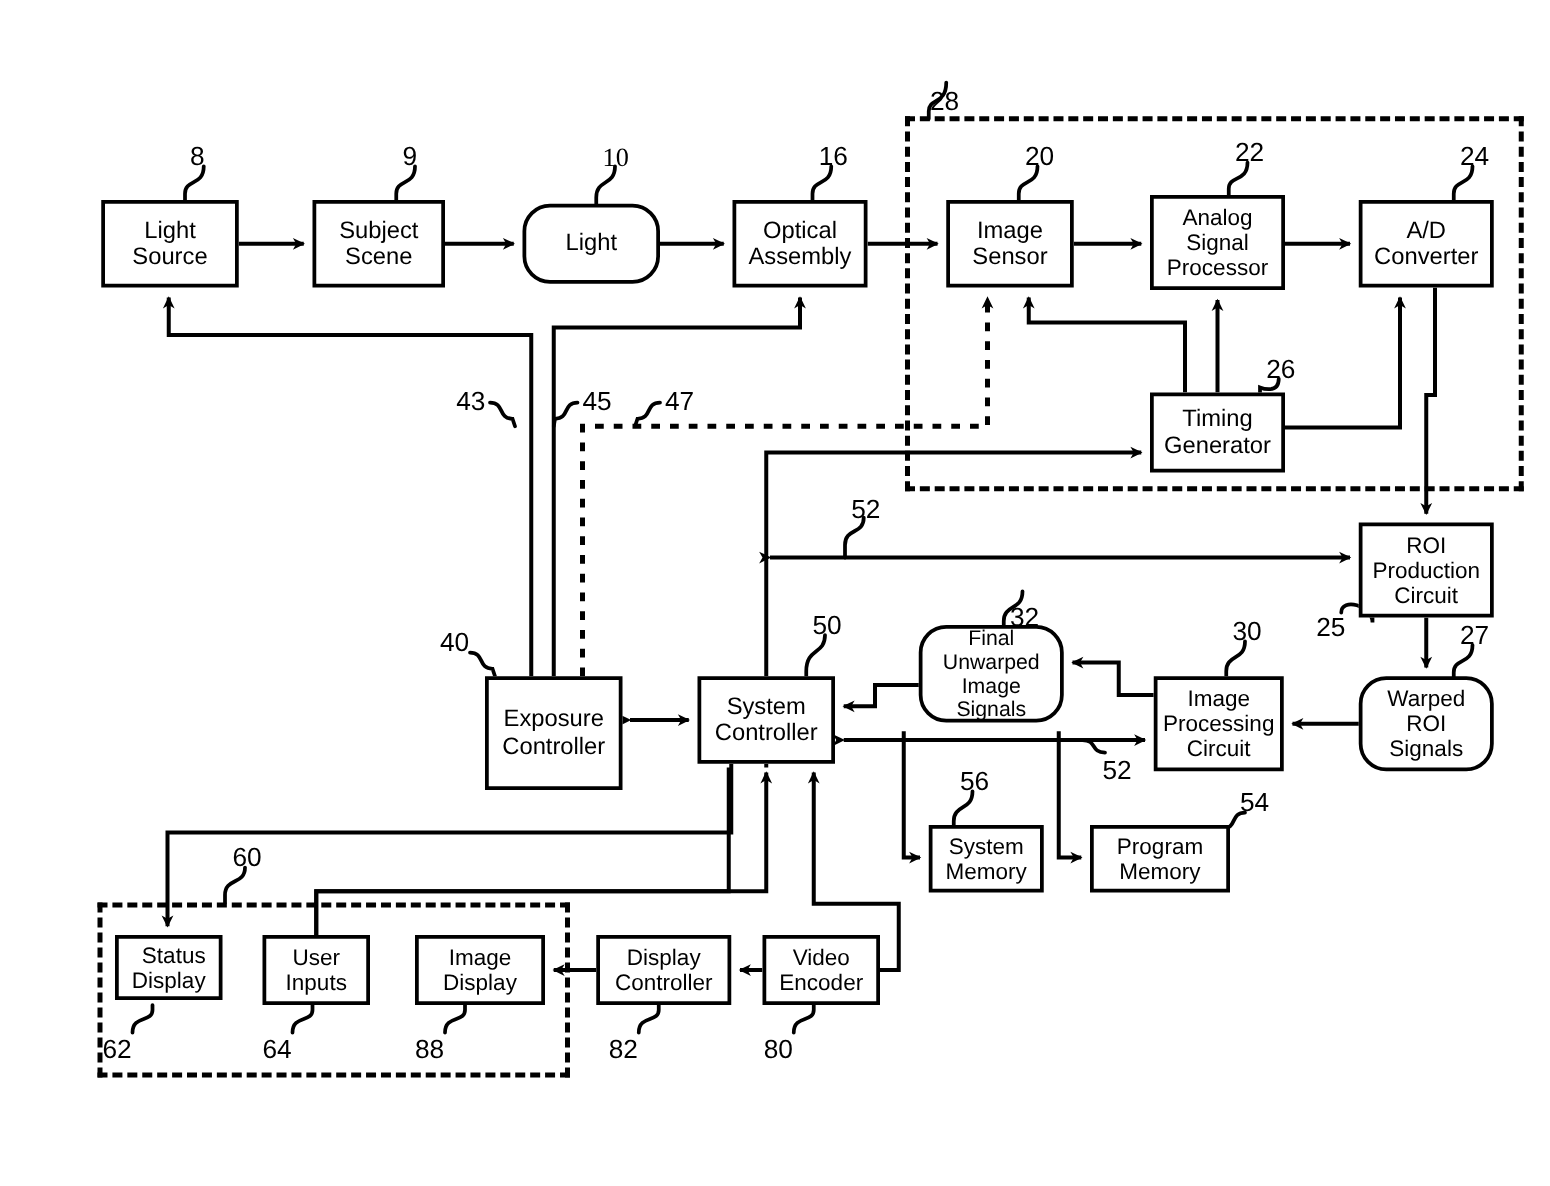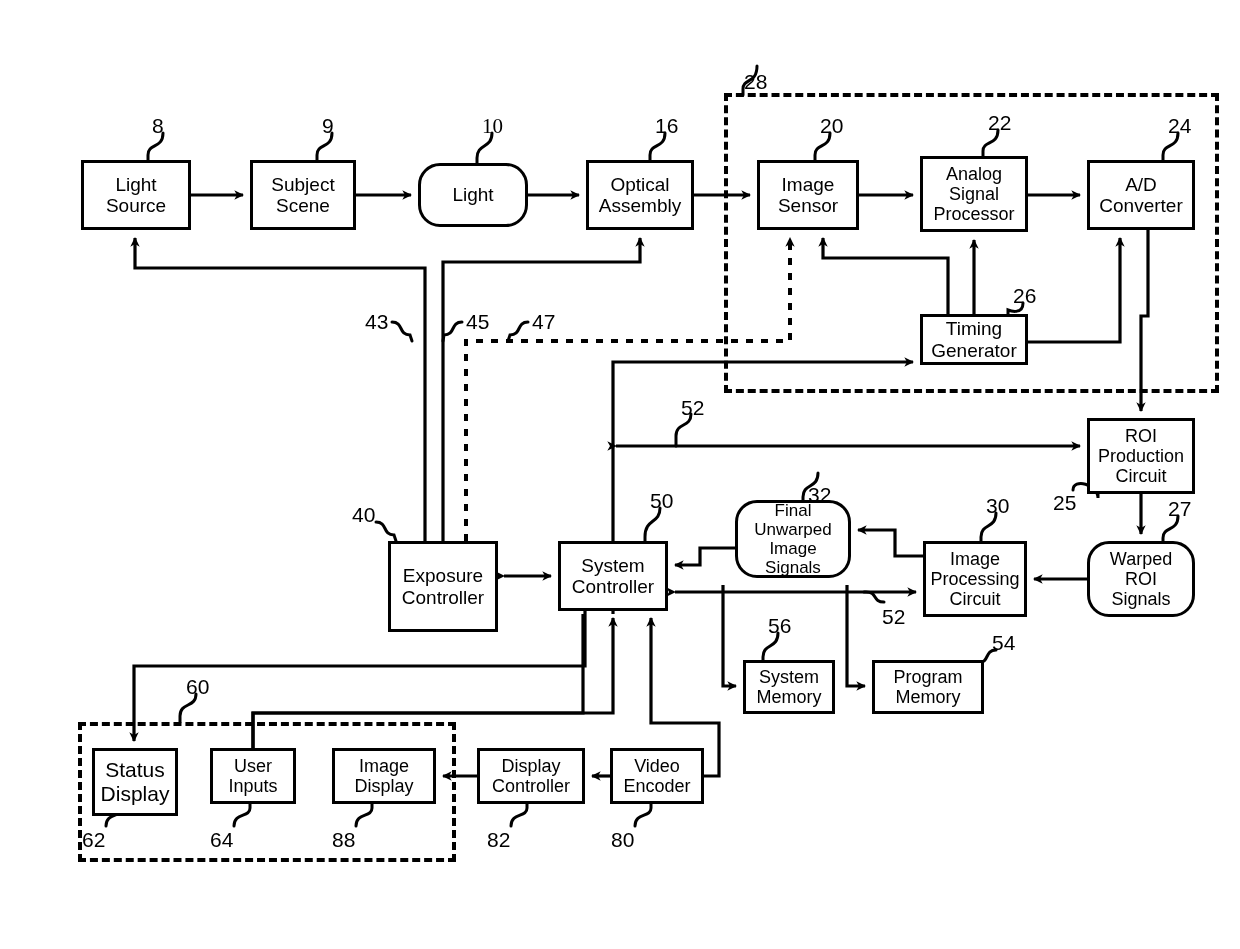--- a/index.html
+++ b/index.html
@@ -146,21 +146,21 @@
     </div>
   <div class="node" style="left:757px; top:160px; width:102px; height:70px;">
       <span class="lbl">Image<br>Sensor</span>
     </div>
   <div class="node" style="left:920px; top:156px; width:108px; height:76px; font-size:18px;">
       <span class="lbl">Analog<br>Signal<br>Processor</span>
     </div>
   <div class="node" style="left:1087px; top:160px; width:108px; height:70px;">
       <span class="lbl">A/D<br>Converter</span>
     </div>
-  <div class="node" style="left:920px; top:314px; width:108px; height:51px;">
+  <div class="node" style="left:920px; top:314px; width:108px; height:64px;">
       <span class="lbl">Timing<br>Generator</span>
     </div>
   <div class="node" style="left:1087px; top:418px; width:108px; height:76px; font-size:18px;">
       <span class="lbl">ROI<br>Production<br>Circuit</span>
     </div>
   <div class="node rounded" style="left:1087px; top:541px; width:108px; height:76px; font-size:18px;border-radius:22px;">
       <span class="lbl">Warped<br>ROI<br>Signals</span>
     </div>
   <div class="node" style="left:923px; top:541px; width:104px; height:76px; font-size:18px;">
       <span class="lbl">Image<br>Processing<br>Circuit</span>
@@ -173,21 +173,21 @@
     </div>
   <div class="node" style="left:388px; top:541px; width:110px; height:91px;">
       <span class="lbl">Exposure<br>Controller</span>
     </div>
   <div class="node" style="left:743px; top:660px; width:92px; height:54px; font-size:18px;">
       <span class="lbl">System<br>Memory</span>
     </div>
   <div class="node" style="left:872px; top:660px; width:112px; height:54px; font-size:18px;">
       <span class="lbl">Program<br>Memory</span>
     </div>
-  <div class="node" style="left:92px;  top:748px; width:86px;  height:68px; font-size:21px;">
+  <div class="node" style="left:92px;  top:748px; width:86px;  height:52px; font-size:18px;text-align:right;">
       <span class="lbl">Status<br>Display</span>
     </div>
   <div class="node" style="left:210px; top:748px; width:86px;  height:56px; font-size:18px;">
       <span class="lbl">User<br>Inputs</span>
     </div>
   <div class="node" style="left:332px; top:748px; width:104px; height:56px; font-size:18px;">
       <span class="lbl">Image<br>Display</span>
     </div>
   <div class="node" style="left:477px; top:748px; width:108px; height:56px; font-size:18px;">
       <span class="lbl">Display<br>Controller</span>

